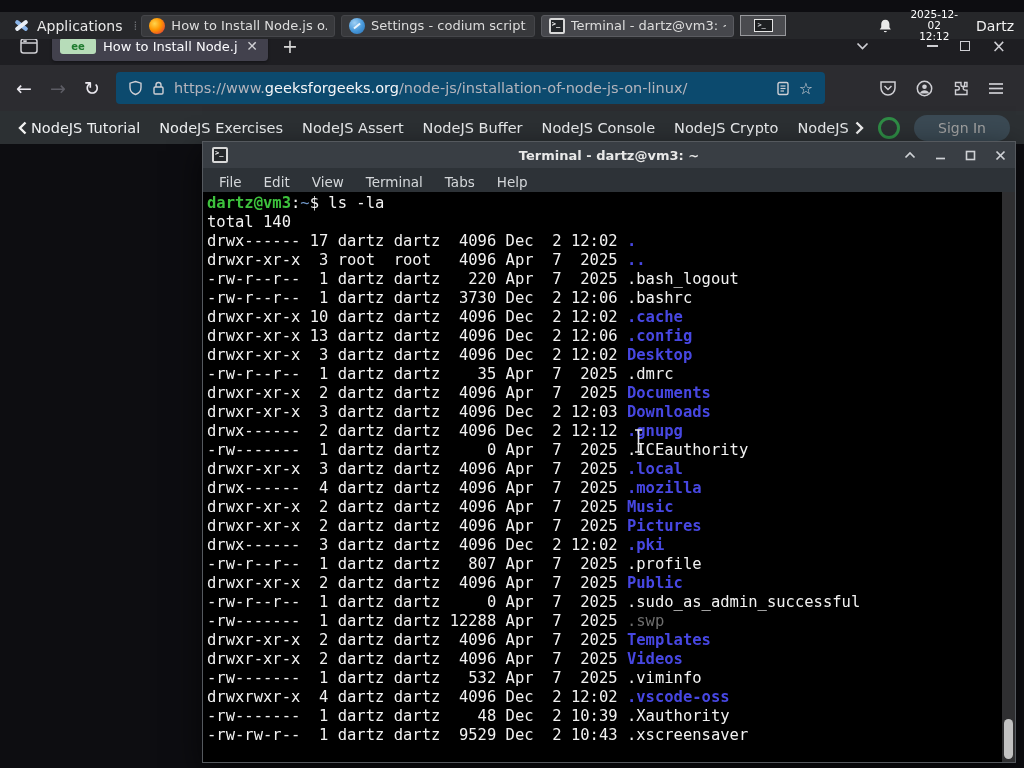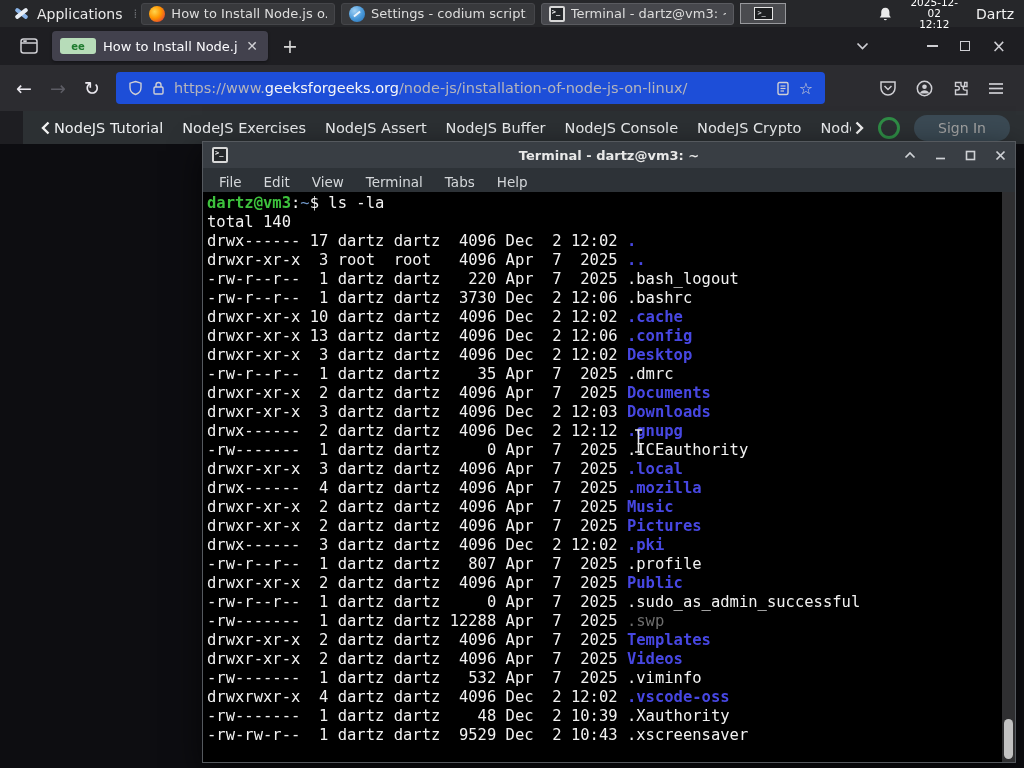--- a/index.html
+++ b/index.html
@@ -1,20 +1,20 @@
 <!DOCTYPE html>
 <html style="--term-green: #3dc23d; --term-blue: #4747e2; --term-tilde: #7097c8; --term-dim: #6e6e6e; --term-fg: #f2f2f2; --gfg-green: #2f8d46;"><head>
 <meta charset="utf-8">
 <style>
   * { margin:0; padding:0; box-sizing:border-box; }
   html,body { width:1024px; height:768px; overflow:hidden; background:#0d0d11;
               font-family:"DejaVu Sans","Liberation Sans",sans-serif; }
 
   
-  .panel { position:absolute; top:0; left:0; width:1024px; height:27px;
+  .panel { position:absolute; top:12px; left:0; width:1024px; height:27px;
            background:#26272a; display:flex; align-items:center; gap:6px;
            padding:0 8px; z-index:60; color:#e9e9e9; }
   .app-btn { display:flex; align-items:center; gap:7px; font-size:14px;
              padding:2px 5px; border-radius:3px; cursor:default; }
   .grip { color:#6a6c70; font-size:12px; letter-spacing:-2px; }
   .task-btn { width:196px; height:22px; background:#38393c; border:1px solid #45464a;
               border-radius:3px; display:flex; align-items:center; gap:6px;
               padding:0 7px; font-size:13px; color:#dddddd;
               overflow:hidden; white-space:nowrap; }
   .task-btn.active { background:#46474c; border-color:#5a5b60; }
@@ -60,29 +60,29 @@
   .alltabs-btn { margin-right:36px; }
   .winbox { width:10px; height:10px; border:1.5px solid #cfcfd4; display:inline-block; }
   .winmin { width:11px; height:1.5px; background:#cfcfd4; display:inline-block; }
   .winclose { font-size:17px; line-height:10px; color:#cfcfd4; }
 
   .toolbar { height:46px; background:#2c2c30; display:flex; align-items:center;
              gap:2px; padding:0 8px; }
   .nav-btn { width:32px; height:32px; border-radius:4px; display:flex; align-items:center;
              justify-content:center; font-size:19px; color:#eceaf0; }
   .nav-btn.disabled { color:#5c5c64; }
-  .urlbar { flex:1; height:32px; margin:0 6px; background:#1d4ed8; border-radius:4px;
+  .urlbar { flex:1; height:32px; margin:0 6px; background:#0c4a6e; border-radius:4px;
             display:flex; align-items:center; gap:9px; padding:0 12px; }
   .url-text { flex:1; font-size:14.5px; color:#b4b4bc; white-space:nowrap; overflow:hidden; }
   .url-domain { color:#f5f5f7; }
   .toolbar-right { display:flex; align-items:center; gap:19px; padding:0 12px 0 46px; }
   .star { font-size:16px; color:#d0d0d4; }
 
   .gfg-bar { height:33px; background:#2c3033; display:flex; align-items:center;
-             padding:0 14px; color:#eceef0;margin-left:23px; }
+             padding:0 14px; color:#eceef0; }
   .gfg-items { flex:1; display:flex; align-items:center; gap:19px; overflow:hidden;
                white-space:nowrap; font-size:14.5px; }
   .gfg-item { flex:none; }
   .gfg-chev { flex:none; display:flex; align-items:center; padding:0 4px; }
   .gfg-logo { width:22px; height:22px; border-radius:50%; border:3px solid #2f8d46;
               margin:0 14px 0 10px; flex:none; }
   .signin-btn { height:26px; padding:0 24px; border-radius:14px; background:#3b4a54;
                 color:#a3a3a3; font-size:14px; display:flex; align-items:center; flex:none; }
   .page-content { position:absolute; top:117px; left:0; width:1024px; height:624px;
                   background:#0d0d11; }

